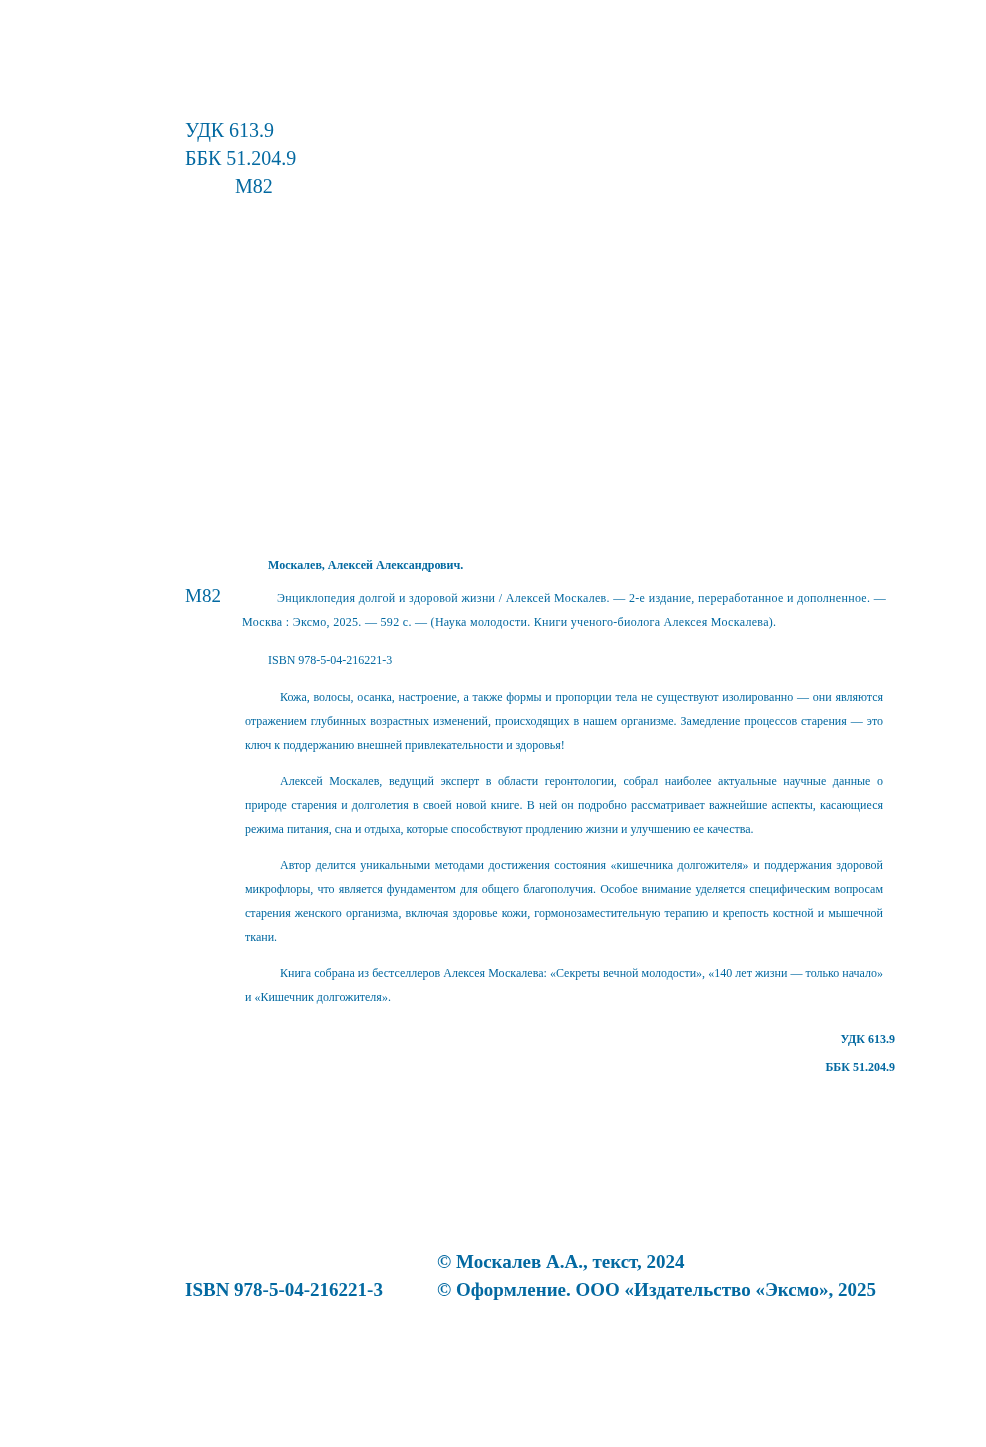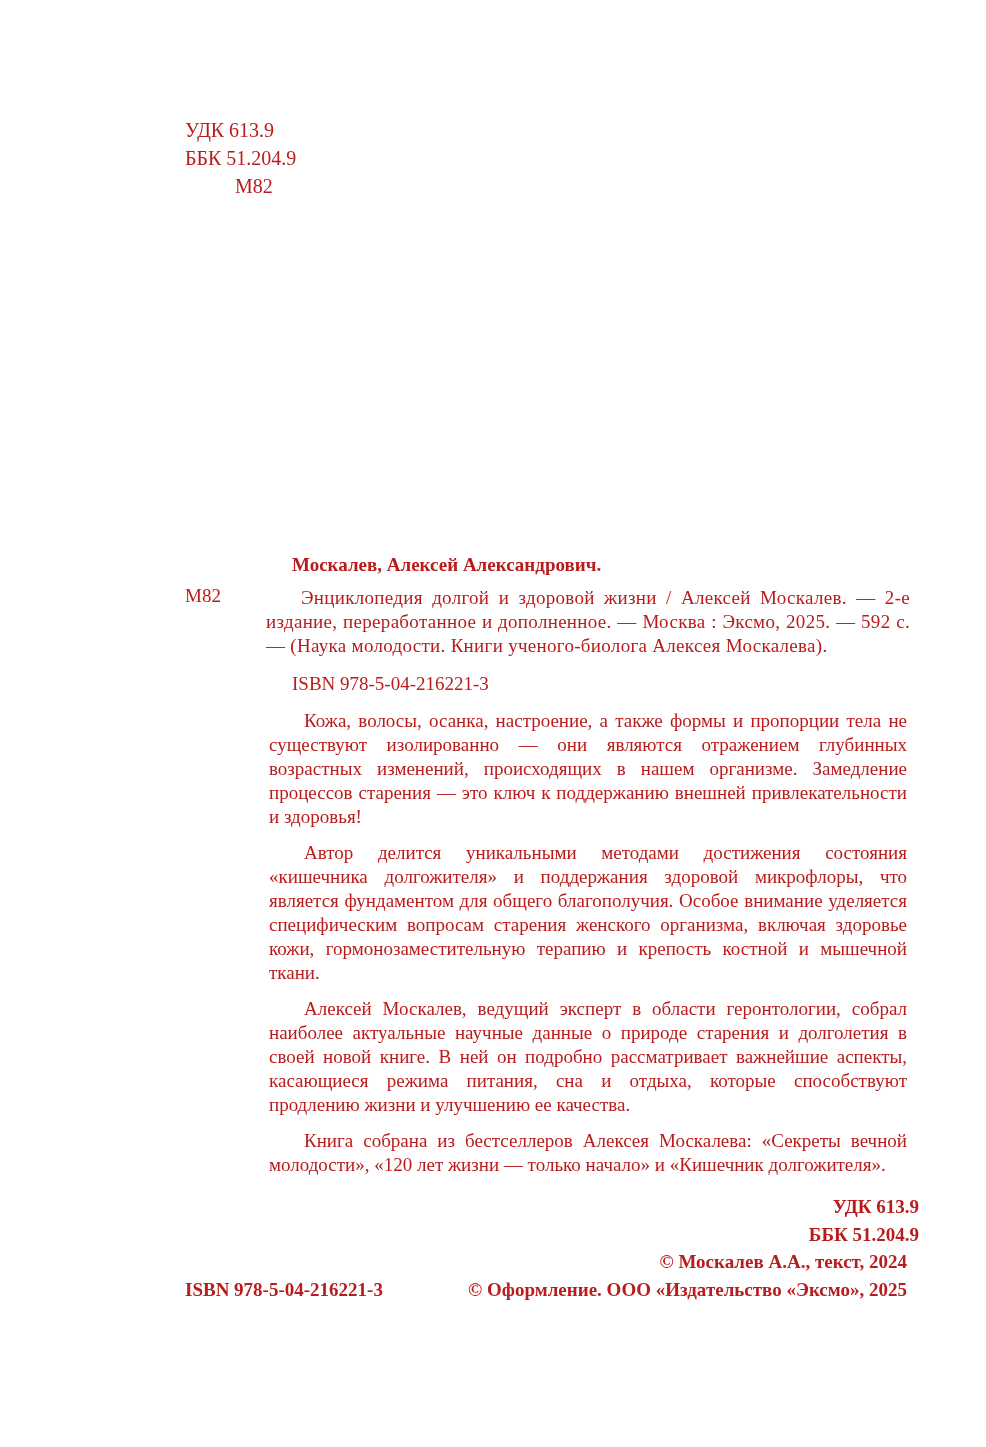--- a/index.html
+++ b/index.html
@@ -6,43 +6,43 @@
     margin: 0;
     padding: 0;
     background: #ffffff;
   }
   .page {
     position: relative;
     width: 986px;
     height: 1447px;
     background: #ffffff;
     font-family: "Liberation Serif", "DejaVu Serif", serif;
-    color: #b91c1c;
+    color: #0369a1;
     overflow: hidden;
   }
 
   
   .top-codes {
     position: absolute;
     left: 185px;
     top: 116px;
     font-size: 20px;
     line-height: 28px;
   }
   .top-codes .code-m {
     padding-left: 50px;
   }
 
   
   .main-block {
     position: absolute;
-    left: 257px;
+    left: 233px;
     top: 553px;
     width: 662px;
-    font-size: 19px;
+    font-size: 12px;
     line-height: 24px;
   }
   .margin-code {
     position: absolute;
     left: 185px;
     top: 585px;
     font-size: 19px;
   }
   .author-heading {
     font-weight: bold;
@@ -81,21 +81,20 @@
     font-weight: bold;
     line-height: 28px;
   }
   .footer .isbn-bottom {
     position: absolute;
     left: 0;
     top: 28px;
   }
   .footer .copyrights {
     margin-left: 252px;
-    text-align: right;
   }
 </style>
 </head>
 <body>
 
 <div class="page">
 
   <div class="top-codes">
     <div>УДК 613.9</div>
     <div>ББК 51.204.9</div>
@@ -104,23 +103,23 @@
 
   <div class="margin-code">М82</div>
 
   <div class="main-block">
     <p class="author-heading">Москалев, Алексей Александрович.</p>
     <p class="biblio">Энциклопедия долгой и здоровой жизни / Алексей Москалев. — 2-е издание, переработанное и дополненное. — Москва : Эксмо, 2025. — 592 с. — (Наука молодости. Книги ученого-биолога Алексея Москалева).</p>
     <p class="isbn-line">ISBN 978-5-04-216221-3</p>
 
     <div class="annotation">
       <p>Кожа, волосы, осанка, настроение, а также формы и пропорции тела не существуют изолированно — они являются отражением глубинных возрастных изменений, происходящих в нашем организме. Замедление процессов старения — это ключ к поддержанию внешней привлекательности и здоровья!</p>
+      <p>Алексей Москалев, ведущий эксперт в области геронтологии, собрал наиболее актуальные научные данные о природе старения и долголетия в своей новой книге. В ней он подробно рассматривает важнейшие аспекты, касающиеся режима питания, сна и отдыха, которые способствуют продлению жизни и улучшению ее качества.</p>
       <p>Автор делится уникальными методами достижения состояния «кишечника долгожителя» и поддержания здоровой микрофлоры, что является фундаментом для общего благополучия. Особое внимание уделяется специфическим вопросам старения женского организма, включая здоровье кожи, гормонозаместительную терапию и крепость костной и мышечной ткани.</p>
-      <p>Алексей Москалев, ведущий эксперт в области геронтологии, собрал наиболее актуальные научные данные о природе старения и долголетия в своей новой книге. В ней он подробно рассматривает важнейшие аспекты, касающиеся режима питания, сна и отдыха, которые способствуют продлению жизни и улучшению ее качества.</p>
-      <p>Книга собрана из бестселлеров Алексея Москалева: «Секреты вечной молодости», «120 лет жизни — только начало» и «Кишечник долгожителя».</p>
+      <p>Книга собрана из бестселлеров Алексея Москалева: «Секреты вечной молодости», «140 лет жизни — только начало» и «Кишечник долгожителя».</p>
     </div>
 
     <div class="codes-right">
       <div>УДК 613.9</div>
       <div>ББК 51.204.9</div>
     </div>
   </div>
 
   <div class="footer">
     <div class="isbn-bottom">ISBN 978-5-04-216221-3</div>

